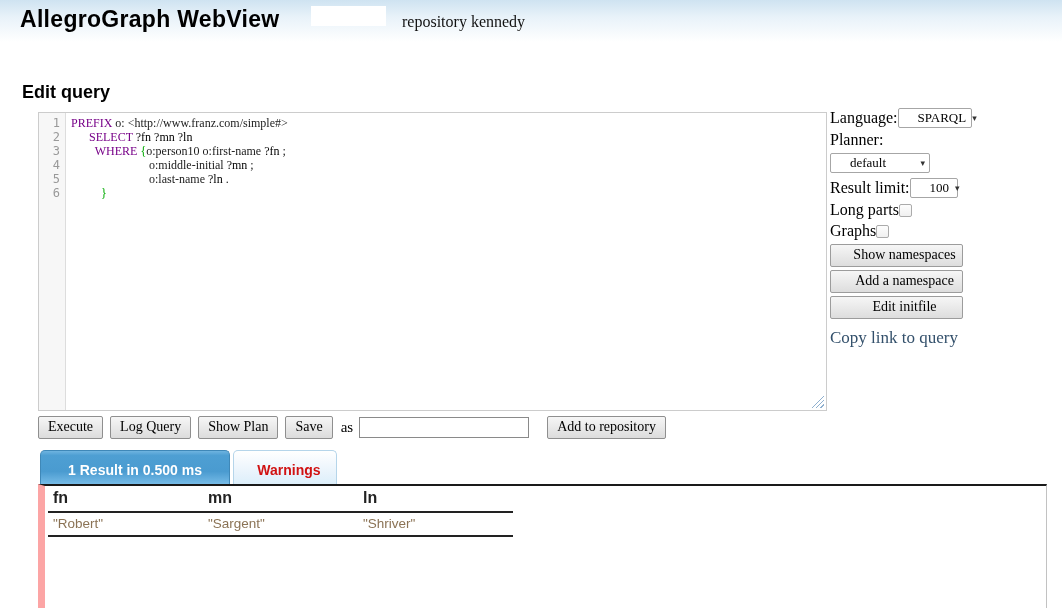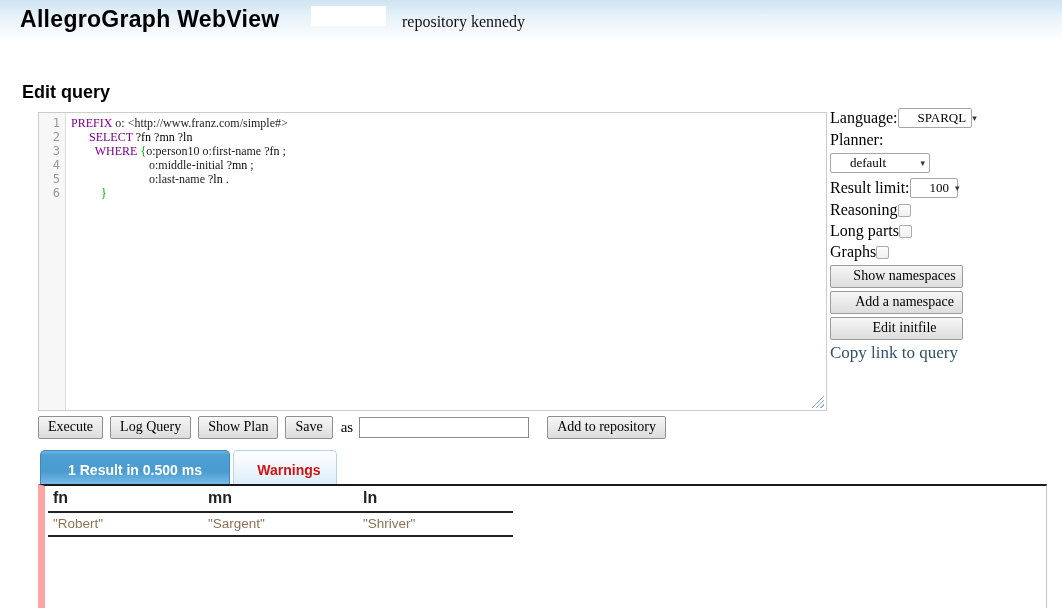--- a/index.html
+++ b/index.html
@@ -54,21 +54,21 @@
   .sel .arrow { font-size:9px; color:#333; margin-left:6px; }
   .sel-lang { width:74px; }
   .sel-planner { width:100px; margin:1px 0 2px 0; }
   .sel-limit { width:48px; }
   .checkbox { width:13px; height:13px; border:1px solid #ababab; border-radius:2px;
               background:linear-gradient(#fdfdfd,#f0f0f0); display:inline-block; cursor:pointer; }
   .side-btn { display:block; width:133px; margin:0 0 3px 0; padding:2px 0 3px 16px;
               text-align:center; font-family:"Liberation Serif", serif; font-size:14px;
               background:linear-gradient(#f6f6f6,#dddddd); border:1px solid #9c9c9c;
               border-radius:2px; cursor:pointer; }
-  .copy-link { margin-top:3px; font-size:17px; color:#33506b; cursor:pointer; }
+  .copy-link { margin-top:9px; font-size:17px; color:#33506b; cursor:pointer; }
 
   
   .actions { position:absolute; left:38px; top:416px; display:flex; align-items:center; height:23px; }
   .btn { padding:2px 9px 3px 9px; font-family:"Liberation Serif", serif; font-size:14px;
          background:linear-gradient(#f6f6f6,#dcdcdc); border:1px solid #8f8f8f;
          border-radius:2px; cursor:pointer; white-space:nowrap; }
   .btn + .btn { margin-left:7px; }
   .btn-save { margin-left:22px; }
   .as-label { font-family:"Liberation Serif", serif; font-size:15px; margin:0 6px 0 8px; }
   .save-input { width:170px; height:21px; border:1px solid #8a8a8a; background:#fff;
@@ -155,24 +155,20 @@
       </span>
     </div>
     <div class="side-row">
       <span>Result limit:</span>
       <span class="sel sel-limit">
         <span>100</span>
         <span class="arrow">▾</span>
       </span>
     </div>
     <div id="side-checkboxes">
-        <div class="side-row">
-          <span>Reasoning</span>
-          <span class="checkbox"></span>
-        </div>
         <div class="side-row">
           <span>Long parts</span>
           <span class="checkbox"></span>
         </div>
         <div class="side-row">
           <span>Graphs</span>
           <span class="checkbox"></span>
         </div>
       </div>
     <div id="side-buttons" style="margin-top:4px;">

